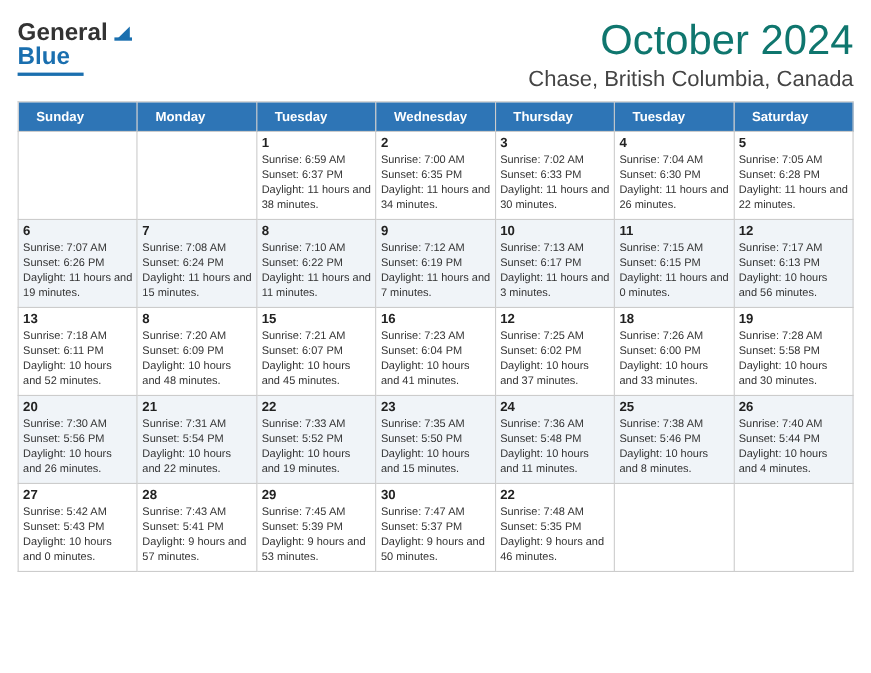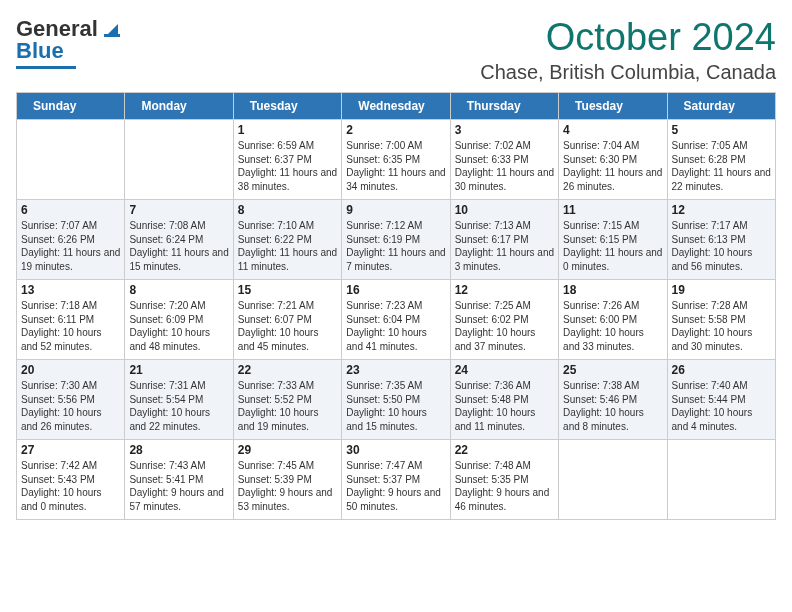--- a/index.html
+++ b/index.html
@@ -280,21 +280,21 @@
         <td>
           <span class="day-num">26</span>
           <div class="day-info">Sunrise: 7:40 AM
 Sunset: 5:44 PM
 Daylight: 10 hours and 4 minutes.</div>
         </td>
       </tr>
       <tr>
         <td>
           <span class="day-num">27</span>
-          <div class="day-info">Sunrise: 7:42 AM
+          <div class="day-info">Sunrise: 5:42 AM
 Sunset: 5:43 PM
 Daylight: 10 hours and 0 minutes.</div>
         </td>
         <td>
           <span class="day-num">28</span>
           <div class="day-info">Sunrise: 7:43 AM
 Sunset: 5:41 PM
 Daylight: 9 hours and 57 minutes.</div>
         </td>
         <td>

